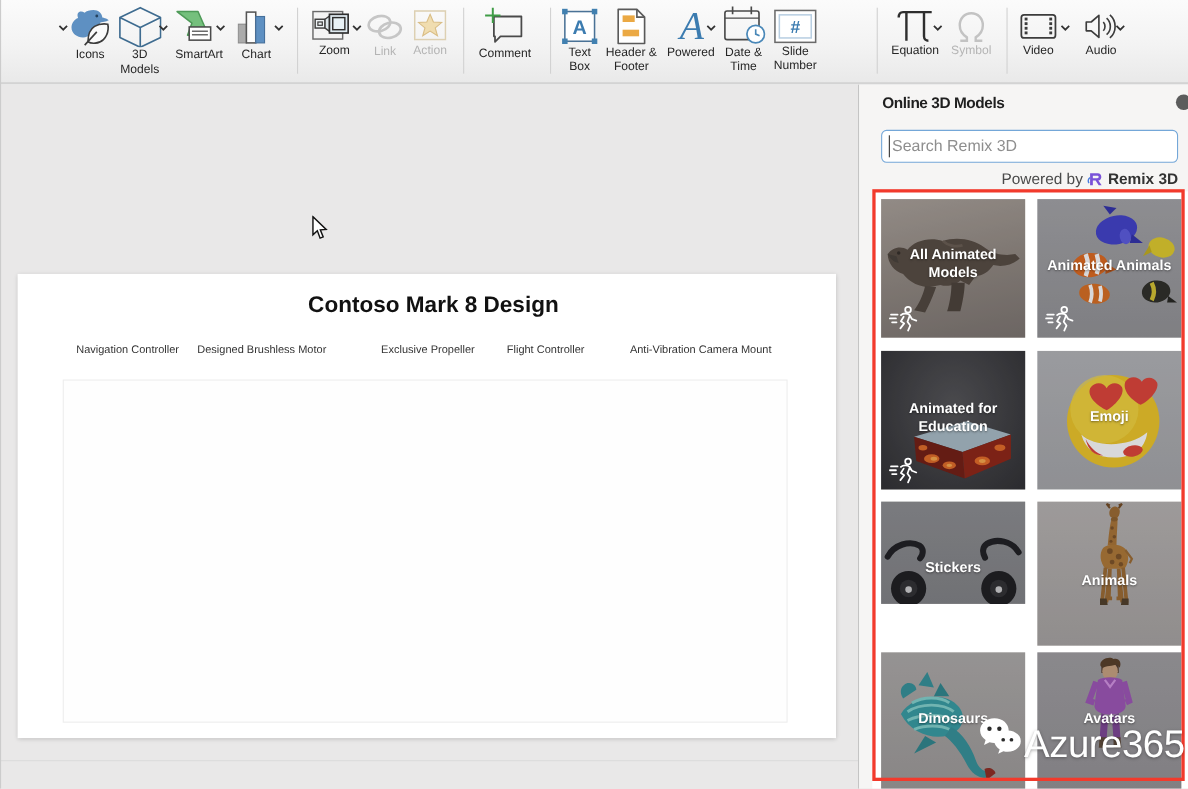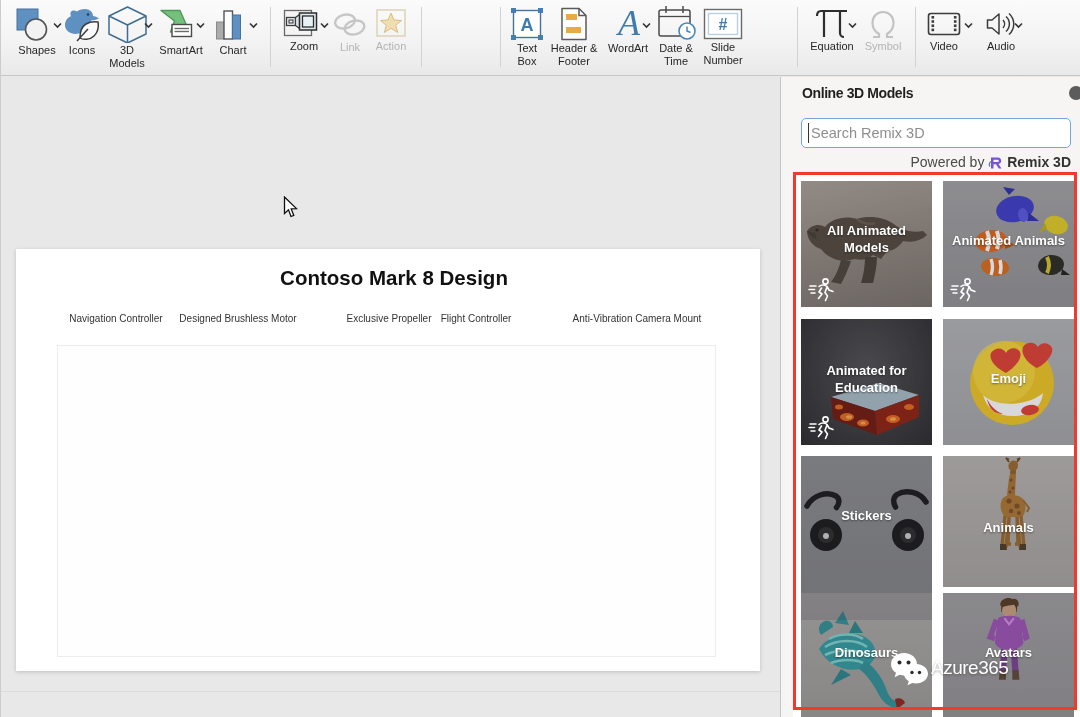--- a/index.html
+++ b/index.html
@@ -46,40 +46,33 @@
     background:rgba(60,60,68,0.20); z-index:2; }
   .tile > svg:first-of-type { position:absolute; left:0; top:0; }
   .tlabel { position:absolute; left:0; width:100%; text-align:center; font-size:13px; font-weight:bold;
     color:#fff; text-shadow:0 1px 2px rgba(0,0,0,0.45); line-height:16.5px; z-index:3; }
   svg.badge { position:absolute; left:7px !important; top:auto !important; bottom:5px; z-index:3; }
   #redrect { position:absolute; left:793px; top:172px; width:284px; height:538px;
     border:3px solid #f23a2c; z-index:5; }
 
   
   #wm { position:absolute; left:109px; top:575px; z-index:6; }
-  #wmtext { position:absolute; left:150px; top:580px; font-size:19px; letter-spacing:-0.5px; color:#fff;
+  #wmtext { position:absolute; left:150px; top:580px; font-size:35px; letter-spacing:-0.5px; color:#fff;
     text-shadow:0 1px 3px rgba(0,0,0,0.35); z-index:6; }
 </style>
 </head>
 <body>
 
 <div id="ribbon">
   <div class="sep" style="left:270px;"></div>
   <div class="sep" style="left:421px;"></div>
   <div class="sep" style="left:500px;"></div>
   <div class="sep" style="left:797px;"></div>
   <div class="sep" style="left:915px;"></div>
 
-  <div class="rb" style="left:9px; width:56px;">
-    <svg width="44" height="36" viewBox="0 0 44 36" style="margin-top:7px;">
-      <rect x="2" y="2" width="21" height="21" fill="#5e90c2" stroke="#46709c" stroke-width="1"></rect>
-      <circle cx="21" cy="22.5" r="10.5" fill="#f2f2f2" stroke="#555" stroke-width="1.6"></circle>
-    </svg>
-    <div class="lb">Shapes</div>
-  </div>
   <svg class="chev" style="left:53px;" width="9" height="7" viewBox="0 0 9 7">
       <path d="M1,1.5 L4.5,5 L8,1.5" fill="none" stroke="#333" stroke-width="1.6"></path>
     </svg>
 
   <div class="rb" style="left:56px; width:52px;">
     <svg width="38" height="36" viewBox="0 0 38 36" style="margin-top:7px;">
       <path d="M22,2 C26.5,2 30,5.2 30,9 C33.5,9.5 36,11.5 36,11.5 C36,11.5 32,13.5 28.5,13.2 C27.5,16 25,18 22,18.5 C22,23 18,27 12.5,27 C7,27 2,23.5 2,18 C2,14 4.5,10.5 8,9.3 C6,4 10,2 14,4.5 C15.5,3 18.5,2 22,2 Z" fill="#5e90c2"></path>
       <circle cx="25" cy="7.5" r="1.3" fill="#24425e"></circle>
       <path d="M35,15 C35,15 37,23 31,29 C27,33 20,33 17,31 C17,26 18,20 23,17 C28,14 35,15 35,15 Z" fill="#fafafa" stroke="#3c3c3c" stroke-width="1.5"></path>
       <path d="M14,34 L25,22" stroke="#3c3c3c" stroke-width="1.5" fill="none"></path>
@@ -147,20 +140,27 @@
   </div>
 
   <div class="rb" style="left:366px; width:50px;">
     <svg width="30" height="28" viewBox="0 0 30 28" style="margin-top:9px;">
       <rect x="1" y="1" width="28" height="26" fill="none" stroke="#ddd0b2" stroke-width="1.4"></rect>
       <path d="M15,4 L18,11 L25.5,11.5 L19.7,16.3 L21.7,23.5 L15,19.3 L8.3,23.5 L10.3,16.3 L4.5,11.5 L12,11 Z" fill="#f0ddb0" stroke="#d9bd85" stroke-width="1"></path>
     </svg>
     <div class="lb gray" style="margin-top:3px;">Action</div>
   </div>
 
+  <div class="rb" style="left:429px; width:60px;">
+    <svg width="38" height="36" viewBox="0 0 38 36" style="margin-top:6px;">
+      <path d="M9,9 L34,9 L34,27 L15,27 L10,32 L10,27 L9,27 Z" fill="none" stroke="#4a4a4a" stroke-width="1.6" stroke-linejoin="round"></path>
+      <path d="M8,1 L8,15 M1,8 L15,8" stroke="#3f9c46" stroke-width="1.8"></path>
+    </svg>
+    <div class="lb">Comment</div>
+  </div>
 
   <div class="rb" style="left:503px; width:48px;">
     <svg width="34" height="34" viewBox="0 0 34 34" style="margin-top:7px;">
       <rect x="3.5" y="3.5" width="27" height="27" fill="#fff" stroke="#4a7296" stroke-width="1.4"></rect>
       <rect x="1" y="1" width="5" height="5" fill="#4180b0"></rect>
       <rect x="28" y="1" width="5" height="5" fill="#4180b0"></rect>
       <rect x="1" y="28" width="5" height="5" fill="#4180b0"></rect>
       <rect x="28" y="28" width="5" height="5" fill="#4180b0"></rect>
       <text x="17" y="24" font-size="18" font-weight="bold" fill="#3c7cb0" text-anchor="middle" font-family="Liberation Sans">A</text>
     </svg>
@@ -176,21 +176,21 @@
       <rect x="6" y="20" width="15" height="6" fill="#eba944"></rect>
     </svg>
     <div class="lb">Header &amp;
 Footer</div>
   </div>
 
   <div class="rb" style="left:599px; width:58px;">
     <svg width="36" height="34" viewBox="0 0 36 34" style="margin-top:7px;">
       <text x="19" y="28" font-size="36" font-style="italic" fill="#3c7cb0" text-anchor="middle" font-family="Liberation Serif">A</text>
     </svg>
-    <div class="lb">WordArt</div>
+    <div class="lb">Powered</div>
   </div>
   <svg class="chev" style="left:642px;" width="9" height="7" viewBox="0 0 9 7">
       <path d="M1,1.5 L4.5,5 L8,1.5" fill="none" stroke="#333" stroke-width="1.6"></path>
     </svg>
 
   <div class="rb" style="left:649px; width:54px;">
     <svg width="40" height="36" viewBox="0 0 40 36" style="margin-top:5px;">
       <rect x="3" y="5" width="31" height="26" rx="2" fill="none" stroke="#4a4a4a" stroke-width="1.5"></rect>
       <line x1="3" y1="11.5" x2="34" y2="11.5" stroke="#4a4a4a" stroke-width="1.3"></line>
       <line x1="10" y1="1" x2="10" y2="8" stroke="#4a4a4a" stroke-width="1.5"></line>
@@ -263,21 +263,21 @@
       <path d="M1,1.5 L4.5,5 L8,1.5" fill="none" stroke="#333" stroke-width="1.6"></path>
     </svg>
 </div>
 
 <div id="canvas">
   <div id="slide">
     <div id="slidetitle">Contoso Mark 8 Design</div>
     <div class="tab" style="left:100px;">Navigation Controller</div>
     <div class="tab" style="left:222px;">Designed Brushless Motor</div>
     <div class="tab" style="left:373px;">Exclusive Propeller</div>
-    <div class="tab" style="left:460px;">Flight Controller</div>
+    <div class="tab" style="left:480px;">Flight Controller</div>
     <div class="tab" style="left:621px;">Anti-Vibration Camera Mount</div>
     <div id="innerbox"></div>
   </div>
   <div id="statusline"></div>
   <svg id="cursor" class="abs" style="left:283px; top:119px;" width="16" height="24" viewBox="0 0 16 24">
     <path d="M1.5,1 L1.5,17.5 L5.5,13.8 L8,20.5 L10.8,19.4 L8.2,12.9 L13.5,12.6 Z" fill="#fff" stroke="#111" stroke-width="1.3"></path>
   </svg>
 </div>
 
 <div id="vdiv"></div>
@@ -377,21 +377,21 @@
       <circle cx="61" cy="53" r="31" fill="#f6da3a" opacity="0.7"></circle>
       <path d="M48,34 C52,28 60,28 63,34 C66,28 74,28 77,33 C80,40 70,50 63,54 C55,50 45,42 48,34 Z" fill="#e03c30"></path>
       <path d="M80,28 C84,22 92,23 95,28 C98,23 106,23 109,29 C111,36 101,46 94,49 C86,45 77,36 80,28 Z" fill="#e03c30"></path>
       <path d="M40,76 C52,88 84,88 100,74 C98,90 86,97 70,97 C54,97 44,90 40,76 Z" fill="#fff"></path>
       <path d="M44,80 C48,88 54,93 60,95 C52,95 46,90 44,80 Z" fill="#e03c30"></path>
       <ellipse cx="87" cy="91" rx="9" ry="5" fill="#e03c30" transform="rotate(-10 87 91)"></ellipse>
     </svg>
     <div class="tlabel" style="top:52px;">Emoji</div>
   </div>
 
-  <div class="tile" style="left:20px; top:379px; height:164px; background:linear-gradient(#8a8b8d,#7e7f81);">
+  <div class="tile" style="left:20px; top:379px; height:93px; background:linear-gradient(#8a8b8d,#7e7f81);">
     <svg width="131" height="126" viewBox="0 0 131 126">
       <path d="M6,50 C12,39 26,35 35,40 C38.5,42.5 39,47 35.5,51.5" fill="none" stroke="#161618" stroke-width="5.5" stroke-linecap="round"></path>
       <path d="M125,46 C119,36 105,33 96,38.5 C92.5,41 91.5,45.5 94.5,51" fill="none" stroke="#161618" stroke-width="5.5" stroke-linecap="round"></path>
       <circle cx="25" cy="79" r="16" fill="#141416"></circle>
       <circle cx="25" cy="79" r="8" fill="#28282a"></circle>
       <circle cx="25" cy="80" r="3" fill="#cfcfcf"></circle>
       <circle cx="107" cy="79" r="16" fill="#141416"></circle>
       <circle cx="107" cy="79" r="8" fill="#28282a"></circle>
       <circle cx="107" cy="80" r="3" fill="#cfcfcf"></circle>
     </svg>

